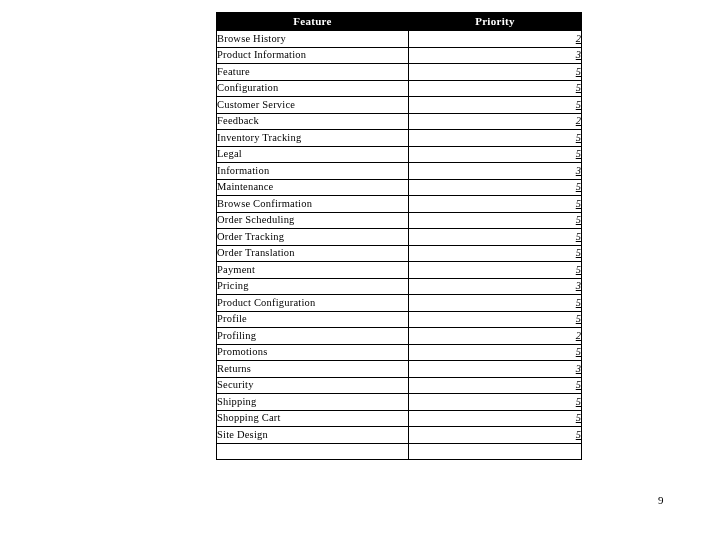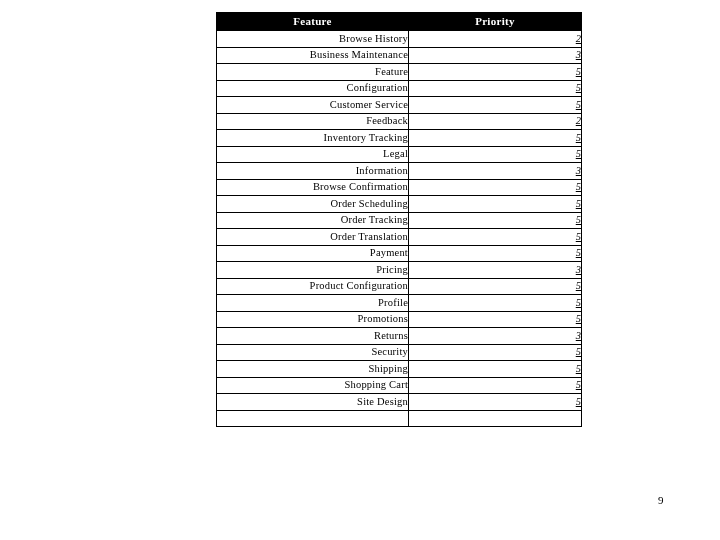--- a/index.html
+++ b/index.html
@@ -44,21 +44,21 @@
     letter-spacing: 0.3px;
   }
   .col-feature { width: 187px; }
   .col-priority { width: 168px; }
   .feature-table tbody td {
     height: 15.5px;
     padding: 0;
     vertical-align: middle;
   }
   td.feature-cell {
-    text-align: right;
+    text-align: left;
     padding-left: 8px;
     letter-spacing: 0.2px;
   }
   td.priority-cell {
     text-align: right;
     padding-right: 10px;
     font-style: italic;
     text-decoration: underline;
   }
   .partial-row td {
@@ -85,21 +85,21 @@
         <th class="col-priority">Priority</th>
       </tr>
     </thead>
     <tbody>
   <tr class="data-row">
     <td class="feature-cell">Browse History</td>
     <td class="priority-cell">2</td>
   </tr>
 
   <tr class="data-row">
-    <td class="feature-cell">Business Maintenance</td>
+    <td class="feature-cell">Product Information</td>
     <td class="priority-cell">3</td>
   </tr>
 
   <tr class="data-row">
     <td class="feature-cell">Feature</td>
     <td class="priority-cell">5</td>
   </tr>
 
   <tr class="data-row">
     <td class="feature-cell">Configuration</td>
@@ -126,20 +126,24 @@
   <tr class="data-row">
     <td class="feature-cell">Legal</td>
     <td class="priority-cell">5</td>
   </tr>
 
   <tr class="data-row">
     <td class="feature-cell">Information</td>
     <td class="priority-cell">3</td>
   </tr>
 
+  <tr class="data-row">
+    <td class="feature-cell">Maintenance</td>
+    <td class="priority-cell">5</td>
+  </tr>
 
   <tr class="data-row">
     <td class="feature-cell">Browse Confirmation</td>
     <td class="priority-cell">5</td>
   </tr>
 
   <tr class="data-row">
     <td class="feature-cell">Order Scheduling</td>
     <td class="priority-cell">5</td>
   </tr>
@@ -167,20 +171,24 @@
   <tr class="data-row">
     <td class="feature-cell">Product Configuration</td>
     <td class="priority-cell">5</td>
   </tr>
 
   <tr class="data-row">
     <td class="feature-cell">Profile</td>
     <td class="priority-cell">5</td>
   </tr>
 
+  <tr class="data-row">
+    <td class="feature-cell">Profiling</td>
+    <td class="priority-cell">2</td>
+  </tr>
 
   <tr class="data-row">
     <td class="feature-cell">Promotions</td>
     <td class="priority-cell">5</td>
   </tr>
 
   <tr class="data-row">
     <td class="feature-cell">Returns</td>
     <td class="priority-cell">3</td>
   </tr>

